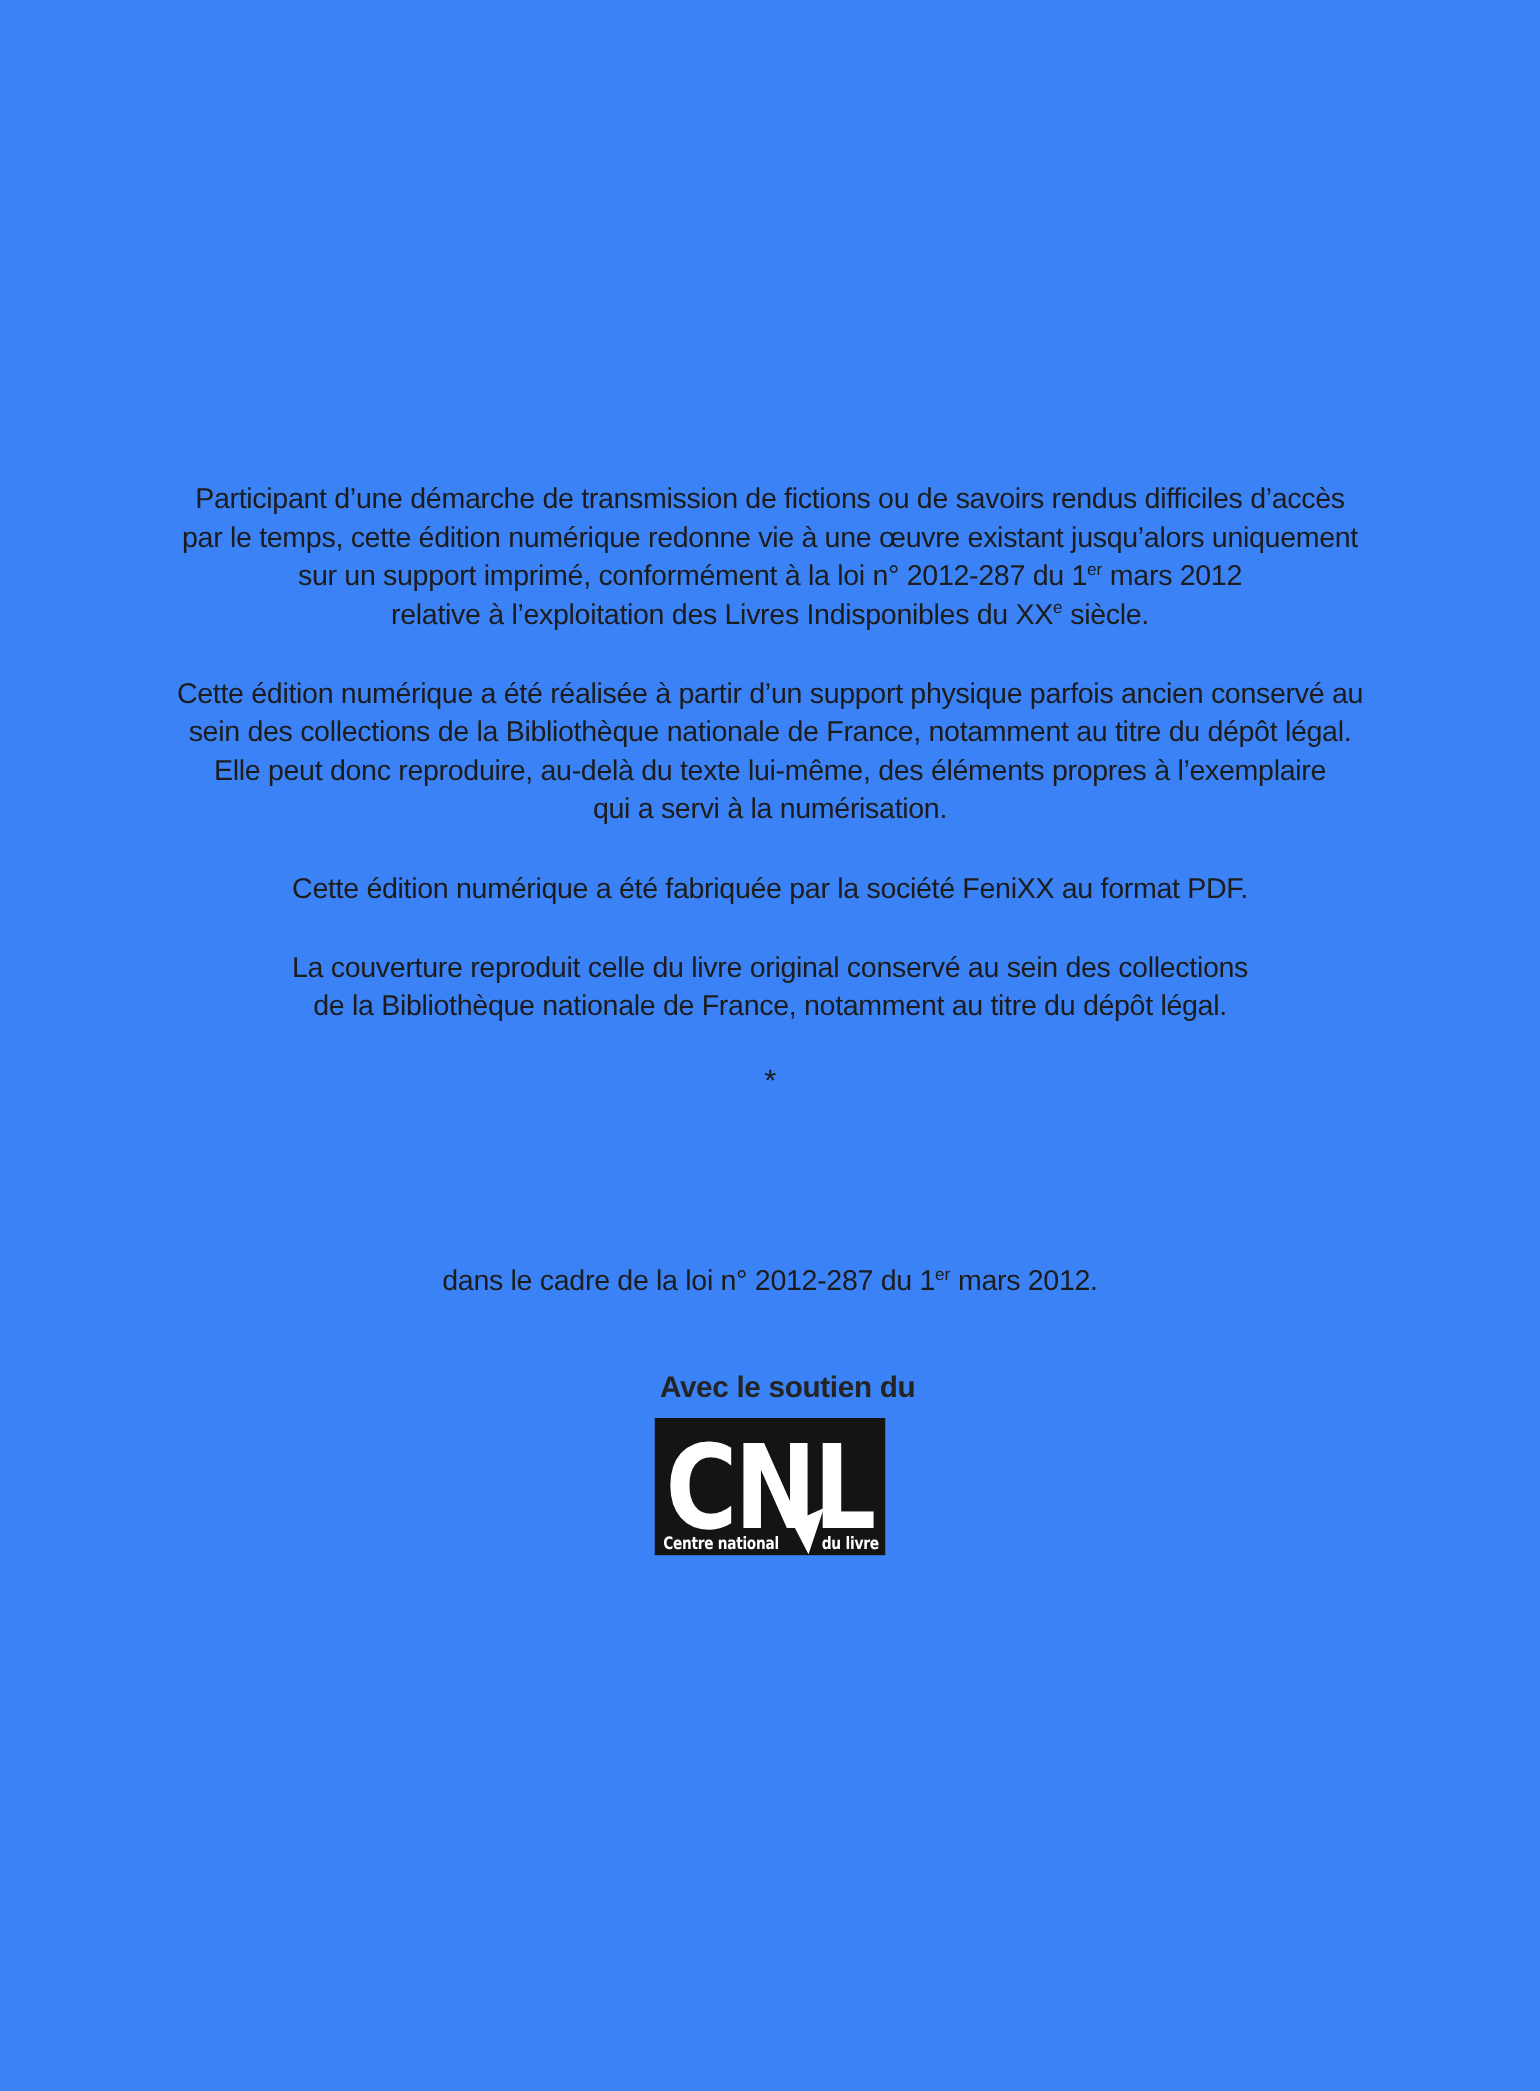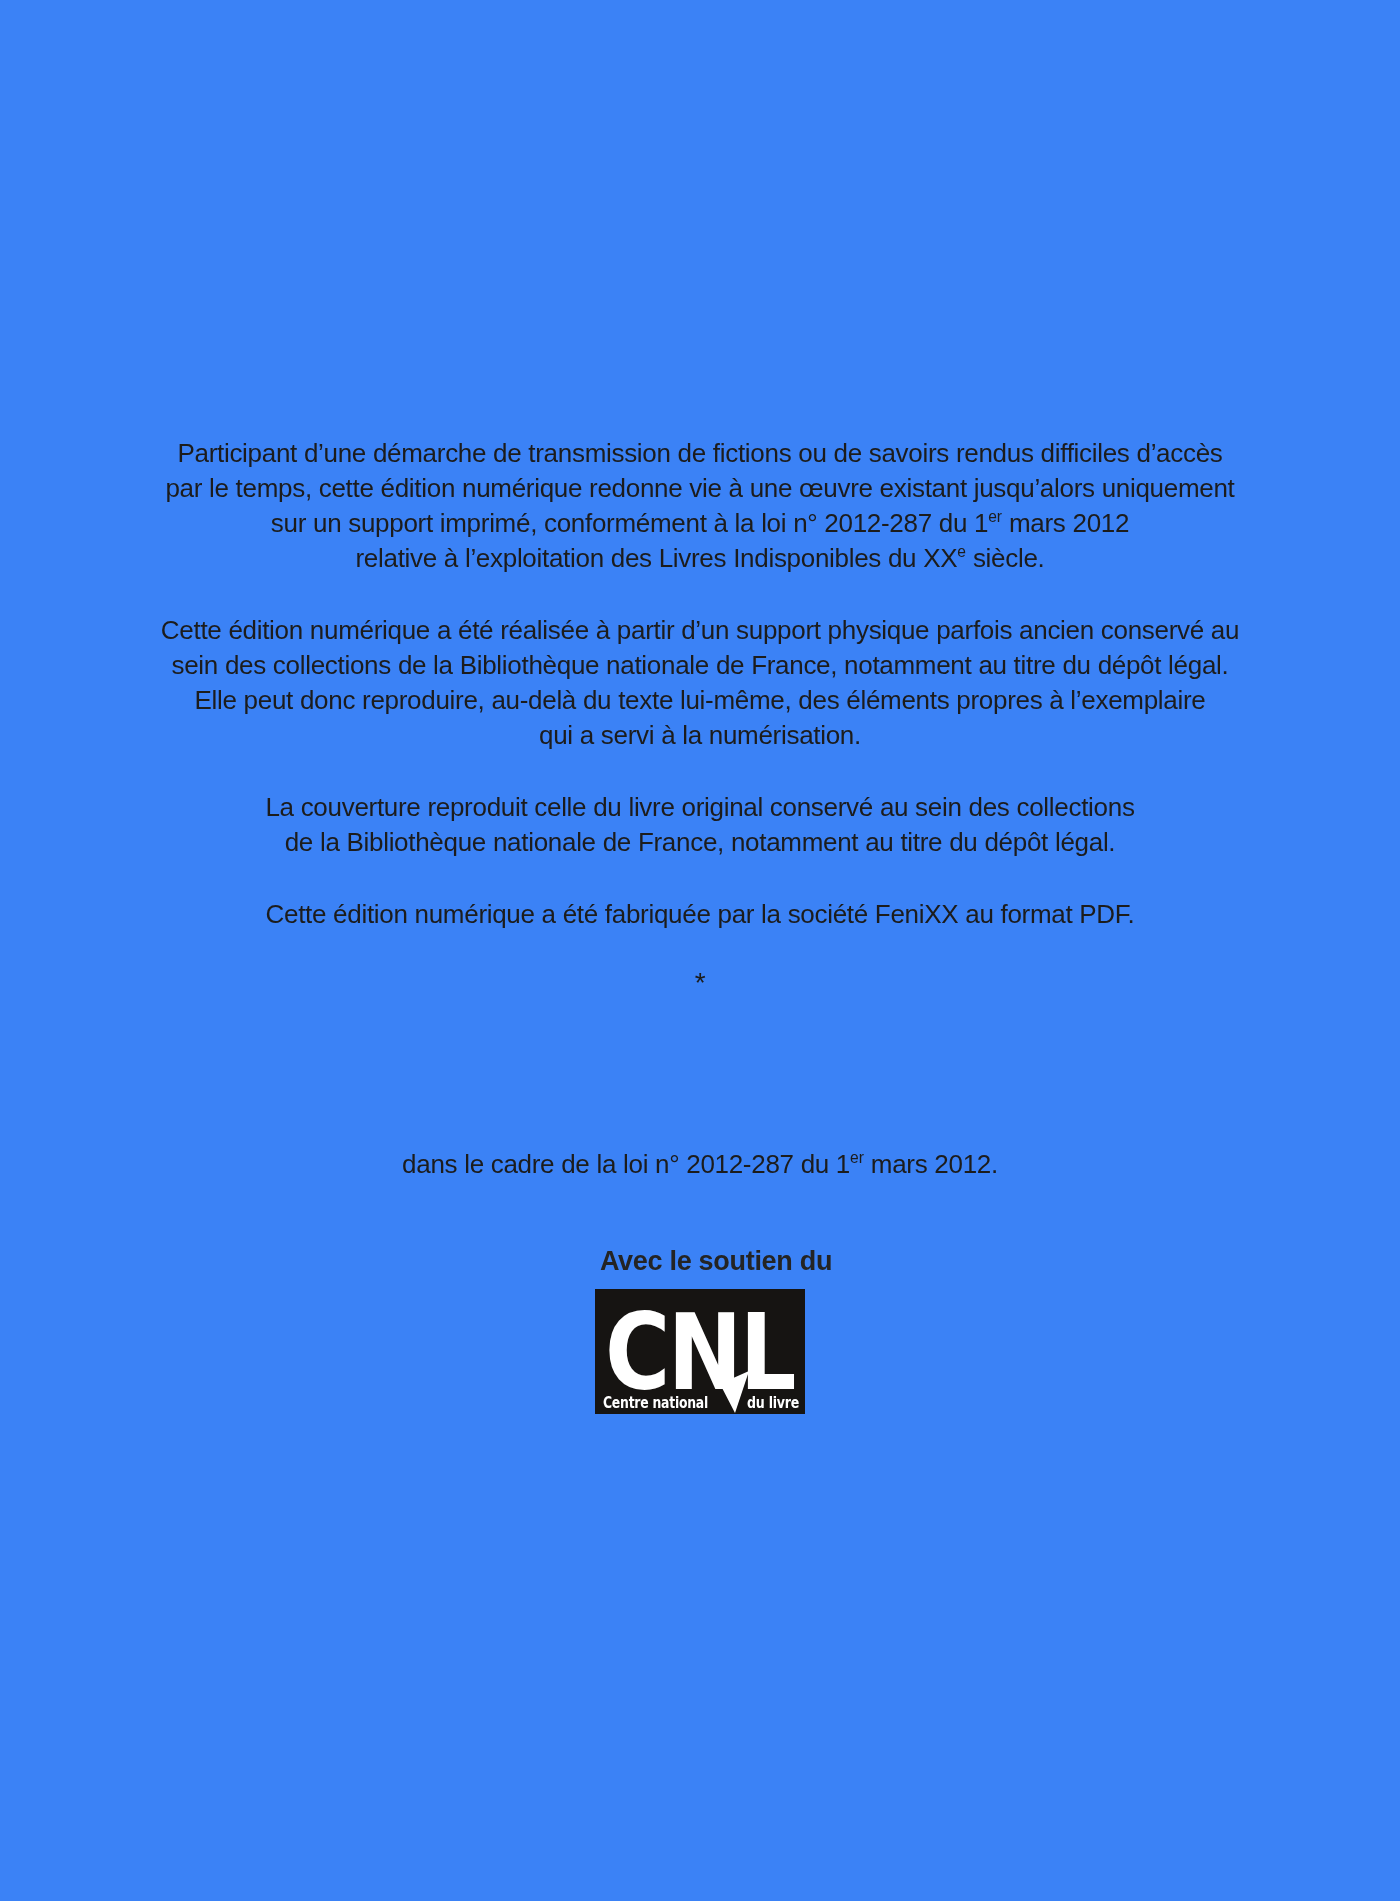--- a/index.html
+++ b/index.html
@@ -65,22 +65,22 @@
 </style>
 </head>
 <body>
 
 <div class="page">
   <div class="content">
 
     <div id="paras-before">
         <p class="para"><span>Participant d’une démarche de transmission de fictions ou de savoirs rendus difficiles d’accès</span><br><span>par le temps, cette édition numérique redonne vie à une œuvre existant jusqu’alors uniquement</span><br><span>sur un support imprimé, conformément à la loi n° 2012-287 du 1<sup>er</sup> mars 2012</span><br><span>relative à l’exploitation des Livres Indisponibles du XX<sup>e</sup> siècle.</span></p>
         <p class="para"><span>Cette édition numérique a été réalisée à partir d’un support physique parfois ancien conservé au</span><br><span>sein des collections de la Bibliothèque nationale de France, notamment au titre du dépôt légal.</span><br><span>Elle peut donc reproduire, au-delà du texte lui-même, des éléments propres à l’exemplaire</span><br><span>qui a servi à la numérisation.</span></p>
+        <p class="para"><span>Cette édition numérique a été fabriquée par la société FeniXX au format PDF.</span></p>
         <p class="para"><span>La couverture reproduit celle du livre original conservé au sein des collections</span><br><span>de la Bibliothèque nationale de France, notamment au titre du dépôt légal.</span></p>
-        <p class="para"><span>Cette édition numérique a été fabriquée par la société FeniXX au format PDF.</span></p>
       </div>
 
     <div class="sep">*</div>
 
     <div id="paras-after">
         <p class="para"><br><br><br><span>dans le cadre de la loi n° 2012-287 du 1<sup>er</sup> mars 2012.</span></p>
       </div>
 
     <div class="support">
       <div class="support-label">Avec le soutien du</div>

